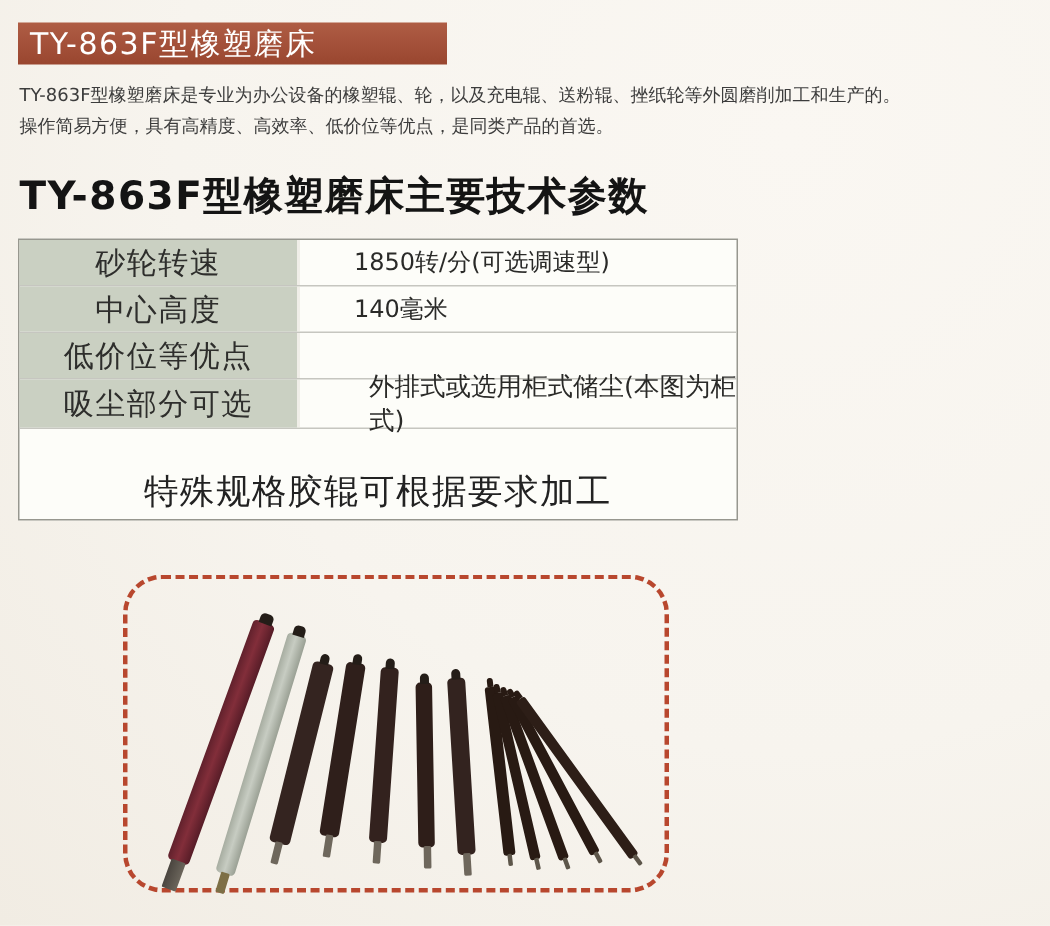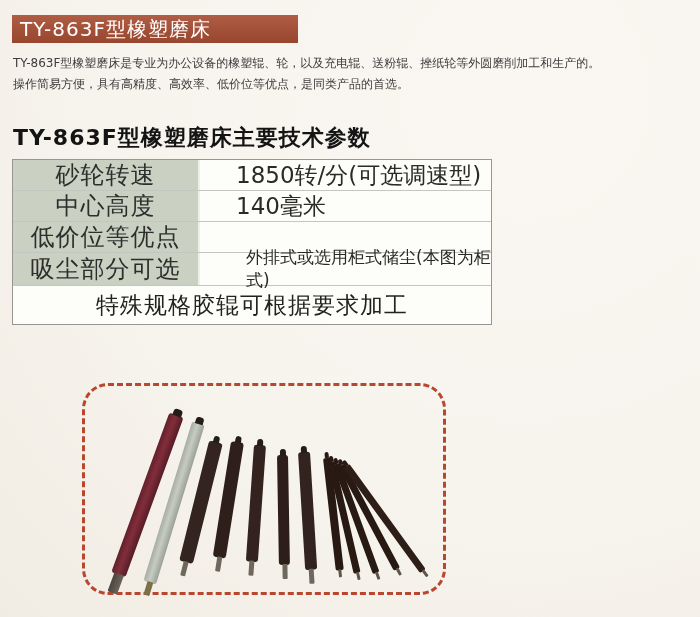--- a/index.html
+++ b/index.html
@@ -29,45 +29,45 @@
     background:linear-gradient(180deg,#af5d44 0%,var(--title-bar-bg) 45%,#99462f 100%);
     color:var(--title-bar-text);
     font-size:20px;line-height:28px;padding-left:8px;letter-spacing:1px;
   }
   .intro{
     position:absolute;left:13px;top:53px;width:678px;
     color:#3c3c3c;font-size:12px;line-height:21px;
   }
   .intro p{margin:0;}
   .section-heading{
-    position:absolute;left:13px;top:123px;
-    color:#141414;font-size:22px;font-weight:bold;letter-spacing:1px;
+    position:absolute;left:13px;top:113px;
+    color:#141414;font-size:26px;font-weight:bold;letter-spacing:1px;
   }
   .spec-table{
     position:absolute;left:12px;top:159px;width:480px;
     border:1px solid var(--table-border);
     background:#fdfdf9;
   }
   .spec-row{display:flex;height:31px;border-bottom:1px solid #c6c6c0;}
   .spec-row.small{height:33px;gap:28px;}
   .spec-label{
     width:187px;flex:0 0 187px;
     background:var(--table-label-bg);
     border-right:2px solid #f0eee8;
     display:flex;align-items:center;justify-content:center;
-    font-size:24px;color:#2e2e2c;letter-spacing:1px;
+    font-size:20px;color:#2e2e2c;letter-spacing:1px;
   }
   .spec-value{
     flex:1;display:flex;align-items:center;
-    padding-left:36px;font-size:23px;color:#2a2a28;
+    padding-left:36px;font-size:16px;color:#2a2a28;
   }
   .spec-row.small .spec-value{padding-left:18px;font-size:17px;}
   .spec-note{
     height:38px;display:flex;align-items:center;justify-content:center;
-    font-size:23px;color:#222;letter-spacing:1px;
+    font-size:23px;color:#222;letter-spacing:1px;margin-top:22px;
   }
   .photo-frame{
     position:absolute;left:82px;top:383px;width:364px;height:212px;
     border:3px dashed var(--frame-dash);
     border-radius:26px;
   }
   .roller{
     position:absolute;transform-origin:50% 0;border-radius:3px;
   }
   .roller::after{ 

